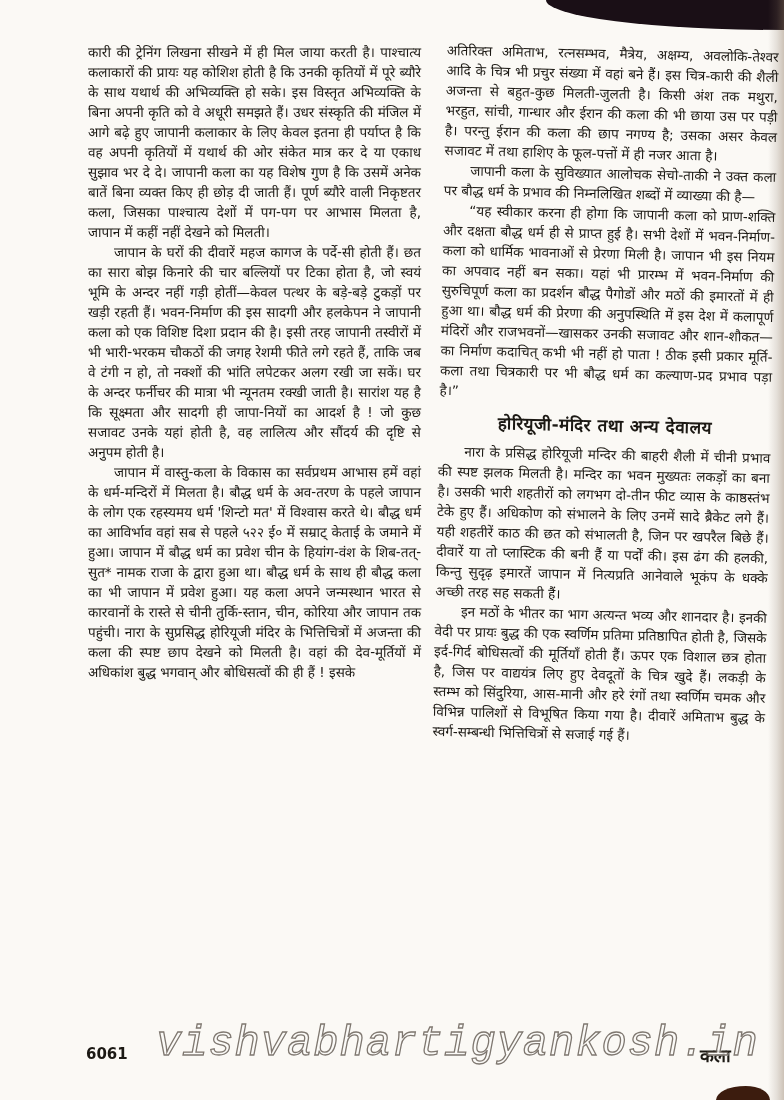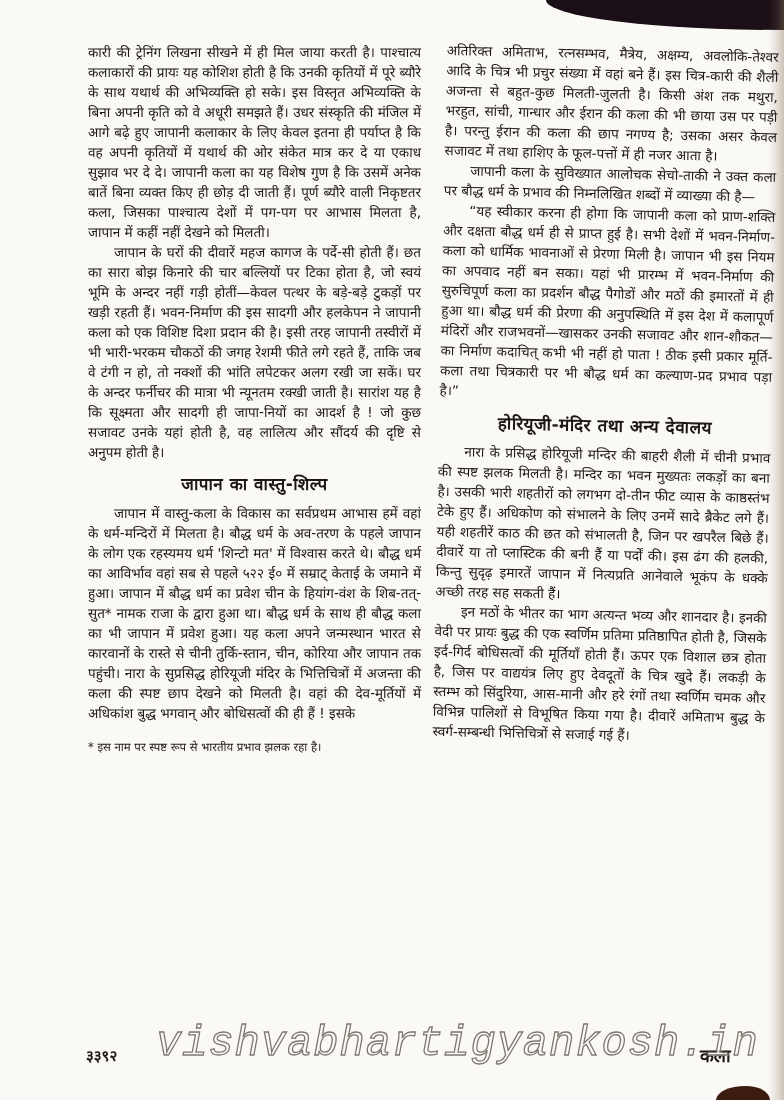--- a/index.html
+++ b/index.html
@@ -81,29 +81,27 @@
 </head>
 <body>
 
 <div class="corner-dark"></div>
 <div class="edge-shadow"></div>
 <div class="corner-blob"></div>
 
 <div class="col col-left">
   <p class="para">कारी की ट्रेनिंग लिखना सीखने में ही मिल जाया करती है। पाश्चात्य कलाकारों की प्रायः यह कोशिश होती है कि उनकी कृतियों में पूरे ब्यौरे के साथ यथार्थ की अभिव्यक्ति हो सके। इस विस्तृत अभिव्यक्ति के बिना अपनी कृति को वे अधूरी समझते हैं। उधर संस्कृति की मंजिल में आगे बढ़े हुए जापानी कलाकार के लिए केवल इतना ही पर्याप्त है कि वह अपनी कृतियों में यथार्थ की ओर संकेत मात्र कर दे या एकाध सुझाव भर दे दे। जापानी कला का यह विशेष गुण है कि उसमें अनेक बातें बिना व्यक्त किए ही छोड़ दी जाती हैं। पूर्ण ब्यौरे वाली निकृष्टतर कला, जिसका पाश्चात्य देशों में पग-पग पर आभास मिलता है, जापान में कहीं नहीं देखने को मिलती।</p>
   <p class="para indent">जापान के घरों की दीवारें महज कागज के पर्दे-सी होती हैं। छत का सारा बोझ किनारे की चार बल्लियों पर टिका होता है, जो स्वयं भूमि के अन्दर नहीं गड़ी होतीं—केवल पत्थर के बड़े-बड़े टुकड़ों पर खड़ी रहती हैं। भवन-निर्माण की इस सादगी और हलकेपन ने जापानी कला को एक विशिष्ट दिशा प्रदान की है। इसी तरह जापानी तस्वीरों में भी भारी-भरकम चौकठों की जगह रेशमी फीते लगे रहते हैं, ताकि जब वे टंगी न हो, तो नक्शों की भांति लपेटकर अलग रखी जा सकें। घर के अन्दर फर्नीचर की मात्रा भी न्यूनतम रक्खी जाती है। सारांश यह है कि सूक्ष्मता और सादगी ही जापा-नियों का आदर्श है ! जो कुछ सजावट उनके यहां होती है, वह लालित्य और सौंदर्य की दृष्टि से अनुपम होती है।</p>
-  <h2 class="section-heading">जापान का वास्तु-शिल्प</h2>
   <p class="para indent">जापान में वास्तु-कला के विकास का सर्वप्रथम आभास हमें वहां के धर्म-मन्दिरों में मिलता है। बौद्ध धर्म के अव-तरण के पहले जापान के लोग एक रहस्यमय धर्म 'शिन्टो मत' में विश्वास करते थे। बौद्ध धर्म का आविर्भाव वहां सब से पहले ५२२ ई० में सम्राट् केताई के जमाने में हुआ। जापान में बौद्ध धर्म का प्रवेश चीन के हियांग-वंश के शिब-तत्-सुत* नामक राजा के द्वारा हुआ था। बौद्ध धर्म के साथ ही बौद्ध कला का भी जापान में प्रवेश हुआ। यह कला अपने जन्मस्थान भारत से कारवानों के रास्ते से चीनी तुर्कि-स्तान, चीन, कोरिया और जापान तक पहुंची। नारा के सुप्रसिद्ध होरियूजी मंदिर के भित्तिचित्रों में अजन्ता की कला की स्पष्ट छाप देखने को मिलती है। वहां की देव-मूर्तियों में अधिकांश बुद्ध भगवान् और बोधिसत्वों की ही हैं ! इसके</p>
-  <p class="footnote">* इस नाम पर स्पष्ट रूप से भारतीय प्रभाव झलक रहा है।</p>
 </div>
 
 <div class="col col-right">
   <p class="para">अतिरिक्त अमिताभ, रत्नसम्भव, मैत्रेय, अक्षम्य, अवलोकि-तेश्वर आदि के चित्र भी प्रचुर संख्या में वहां बने हैं। इस चित्र-कारी की शैली अजन्ता से बहुत-कुछ मिलती-जुलती है। किसी अंश तक मथुरा, भरहुत, सांची, गान्धार और ईरान की कला की भी छाया उस पर पड़ी है। परन्तु ईरान की कला की छाप नगण्य है; उसका असर केवल सजावट में तथा हाशिए के फूल-पत्तों में ही नजर आता है।</p>
   <p class="para indent">जापानी कला के सुविख्यात आलोचक सेचो-ताकी ने उक्त कला पर बौद्ध धर्म के प्रभाव की निम्नलिखित शब्दों में व्याख्या की है—</p>
   <p class="para indent">“यह स्वीकार करना ही होगा कि जापानी कला को प्राण-शक्ति और दक्षता बौद्ध धर्म ही से प्राप्त हुई है। सभी देशों में भवन-निर्माण-कला को धार्मिक भावनाओं से प्रेरणा मिली है। जापान भी इस नियम का अपवाद नहीं बन सका। यहां भी प्रारम्भ में भवन-निर्माण की सुरुचिपूर्ण कला का प्रदर्शन बौद्ध पैगोडों और मठों की इमारतों में ही हुआ था। बौद्ध धर्म की प्रेरणा की अनुपस्थिति में इस देश में कलापूर्ण मंदिरों और राजभवनों—खासकर उनकी सजावट और शान-शौकत—का निर्माण कदाचित् कभी भी नहीं हो पाता ! ठीक इसी प्रकार मूर्ति-कला तथा चित्रकारी पर भी बौद्ध धर्म का कल्याण-प्रद प्रभाव पड़ा है।”</p>
   <h2 class="section-heading">होरियूजी-मंदिर तथा अन्य देवालय</h2>
   <p class="para indent">नारा के प्रसिद्ध होरियूजी मन्दिर की बाहरी शैली में चीनी प्रभाव की स्पष्ट झलक मिलती है। मन्दिर का भवन मुख्यतः लकड़ों का बना है। उसकी भारी शहतीरों को लगभग दो-तीन फीट व्यास के काष्ठस्तंभ टेके हुए हैं। अधिकोण को संभालने के लिए उनमें सादे ब्रैकेट लगे हैं। यही शहतीरें काठ की छत को संभालती है, जिन पर खपरैल बिछे हैं। दीवारें या तो प्लास्टिक की बनी हैं या पर्दों की। इस ढंग की हलकी, किन्तु सुदृढ़ इमारतें जापान में नित्यप्रति आनेवाले भूकंप के धक्के अच्छी तरह सह सकती हैं।</p>
   <p class="para indent">इन मठों के भीतर का भाग अत्यन्त भव्य और शानदार है। इनकी वेदी पर प्रायः बुद्ध की एक स्वर्णिम प्रतिमा प्रतिष्ठापित होती है, जिसके इर्द-गिर्द बोधिसत्वों की मूर्तियाँ होती हैं। ऊपर एक विशाल छत्र होता है, जिस पर वाद्ययंत्र लिए हुए देवदूतों के चित्र खुदे हैं। लकड़ी के स्तम्भ को सिंदुरिया, आस-मानी और हरे रंगों तथा स्वर्णिम चमक और विभिन्न पालिशों से विभूषित किया गया है। दीवारें अमिताभ बुद्ध के स्वर्ग-सम्बन्धी भित्तिचित्रों से सजाई गई हैं।</p>
 </div>
 
-<div class="page-number">३३९२</div>
+<div class="page-number">6061</div>
 <div class="watermark">vishvabhartigyankosh.in</div>
 <div class="section-label">कला</div>
 
 </body></html>

